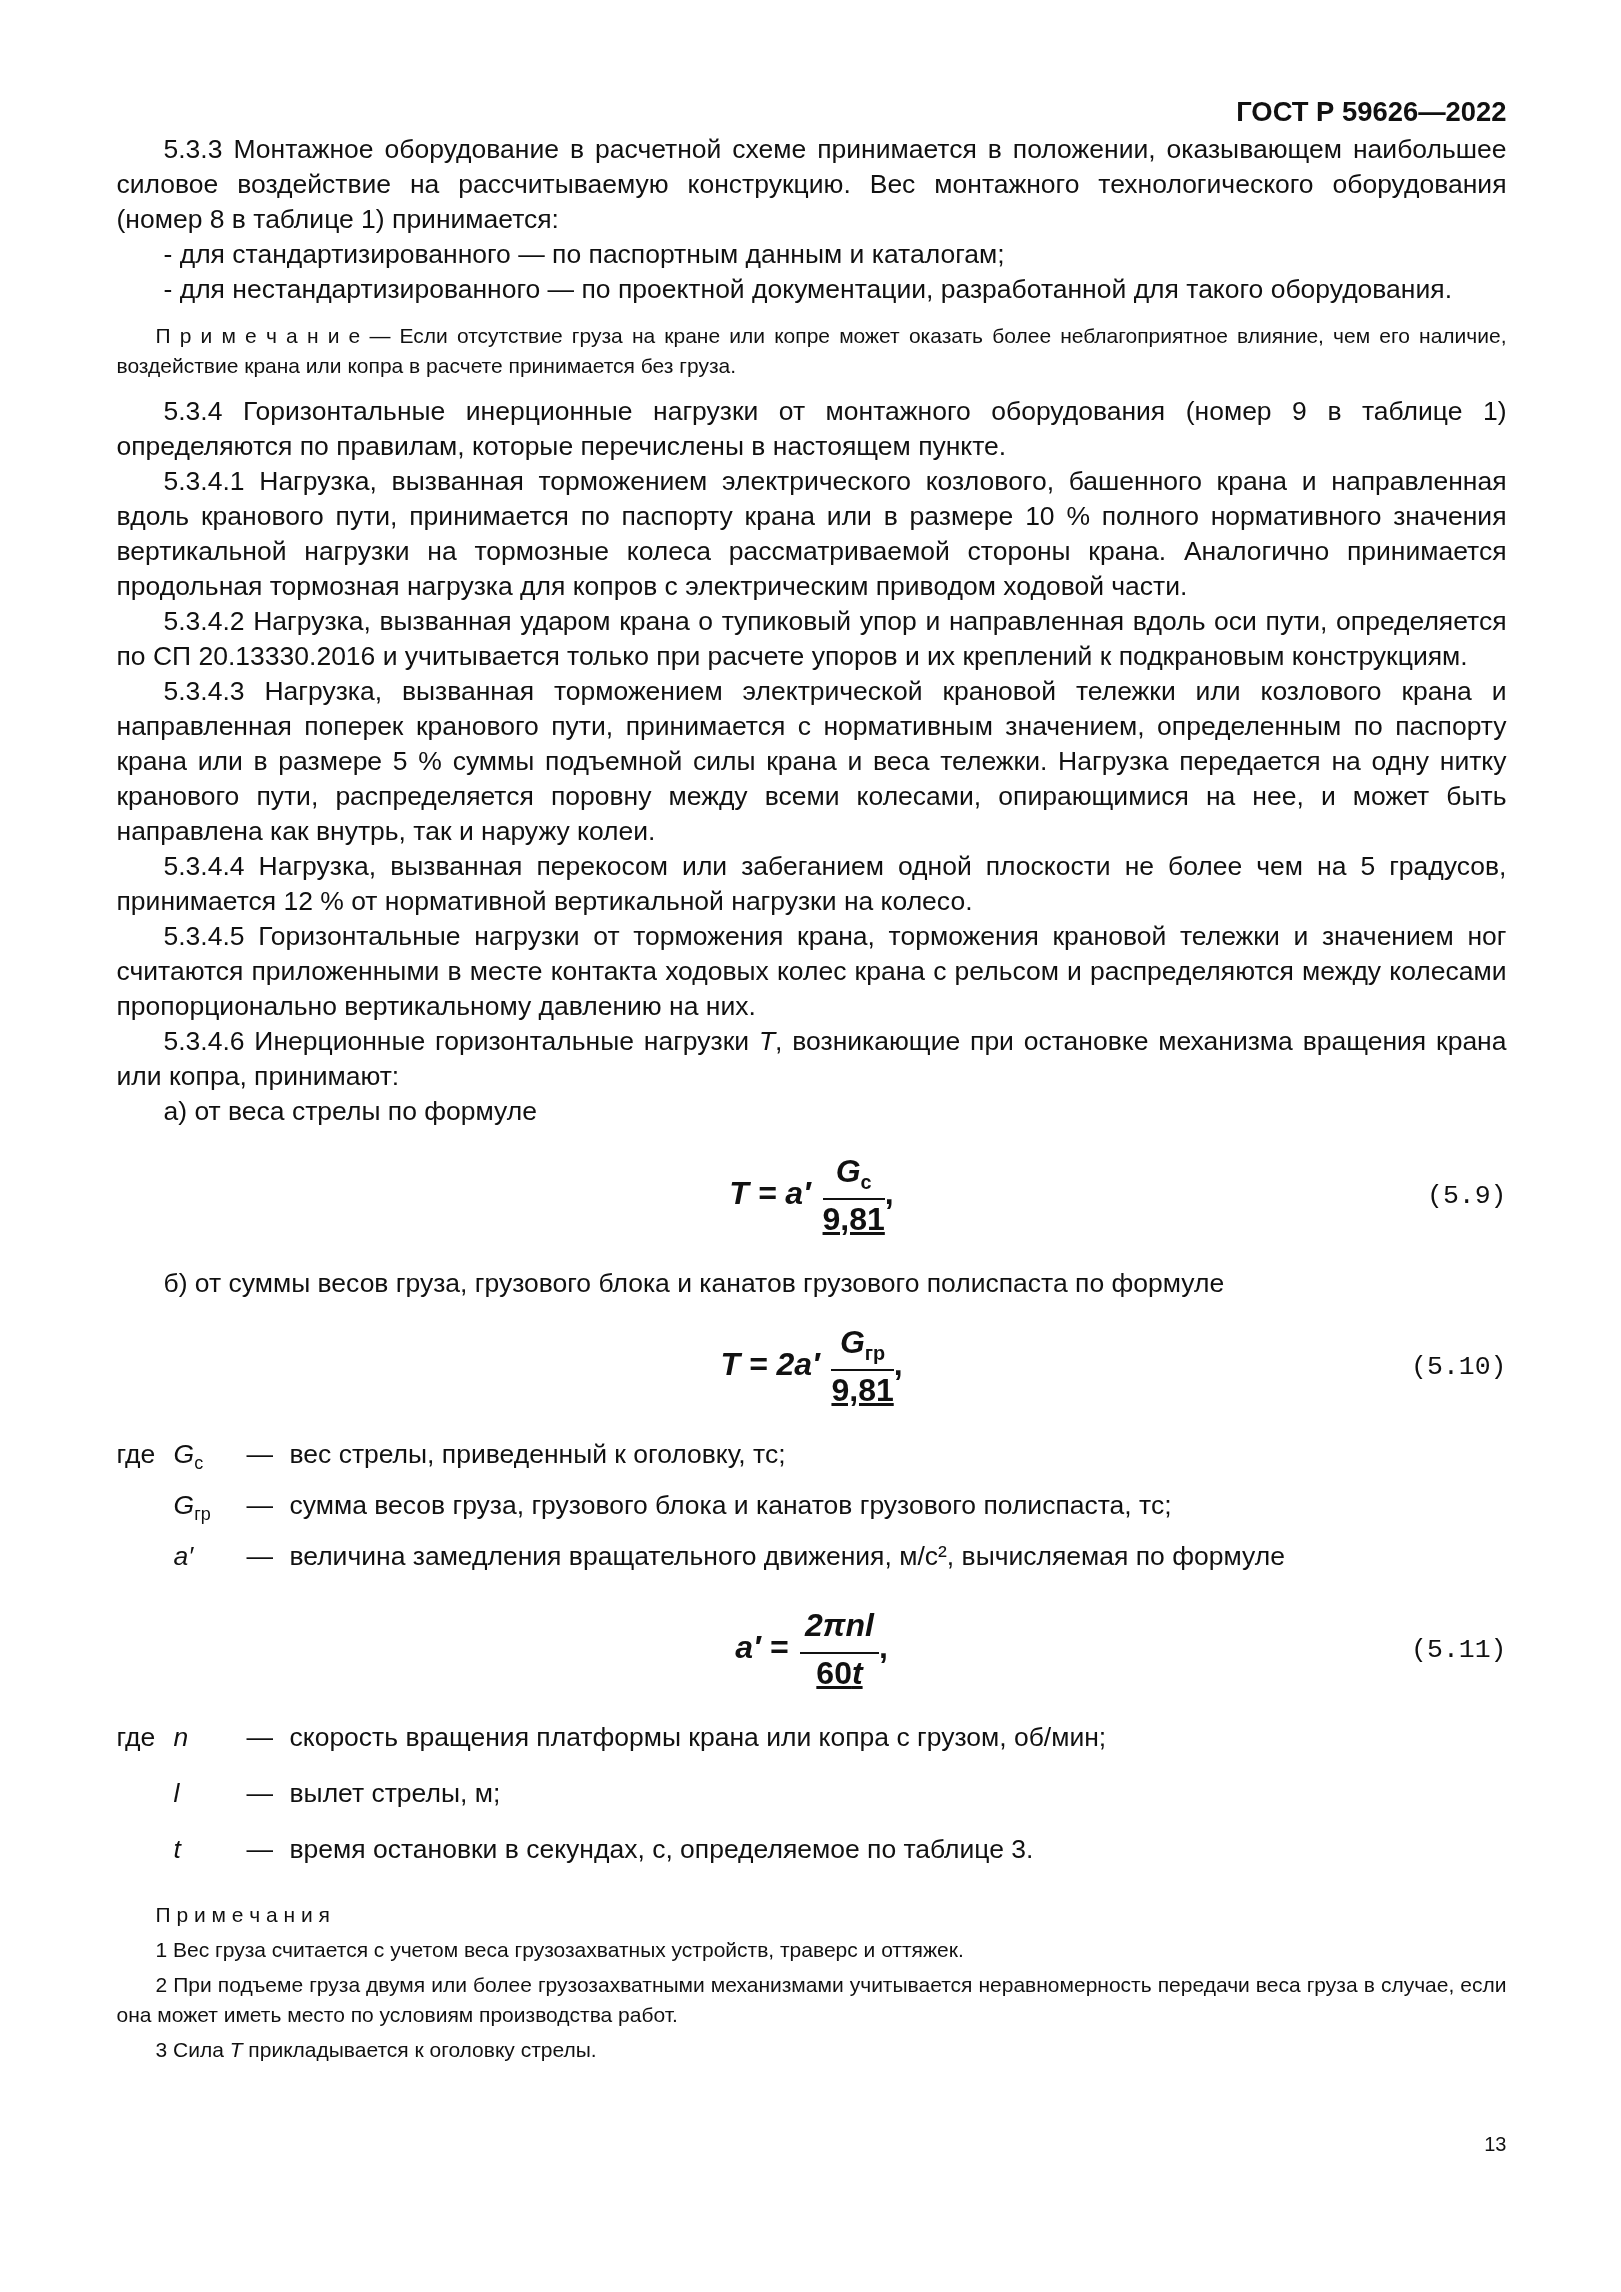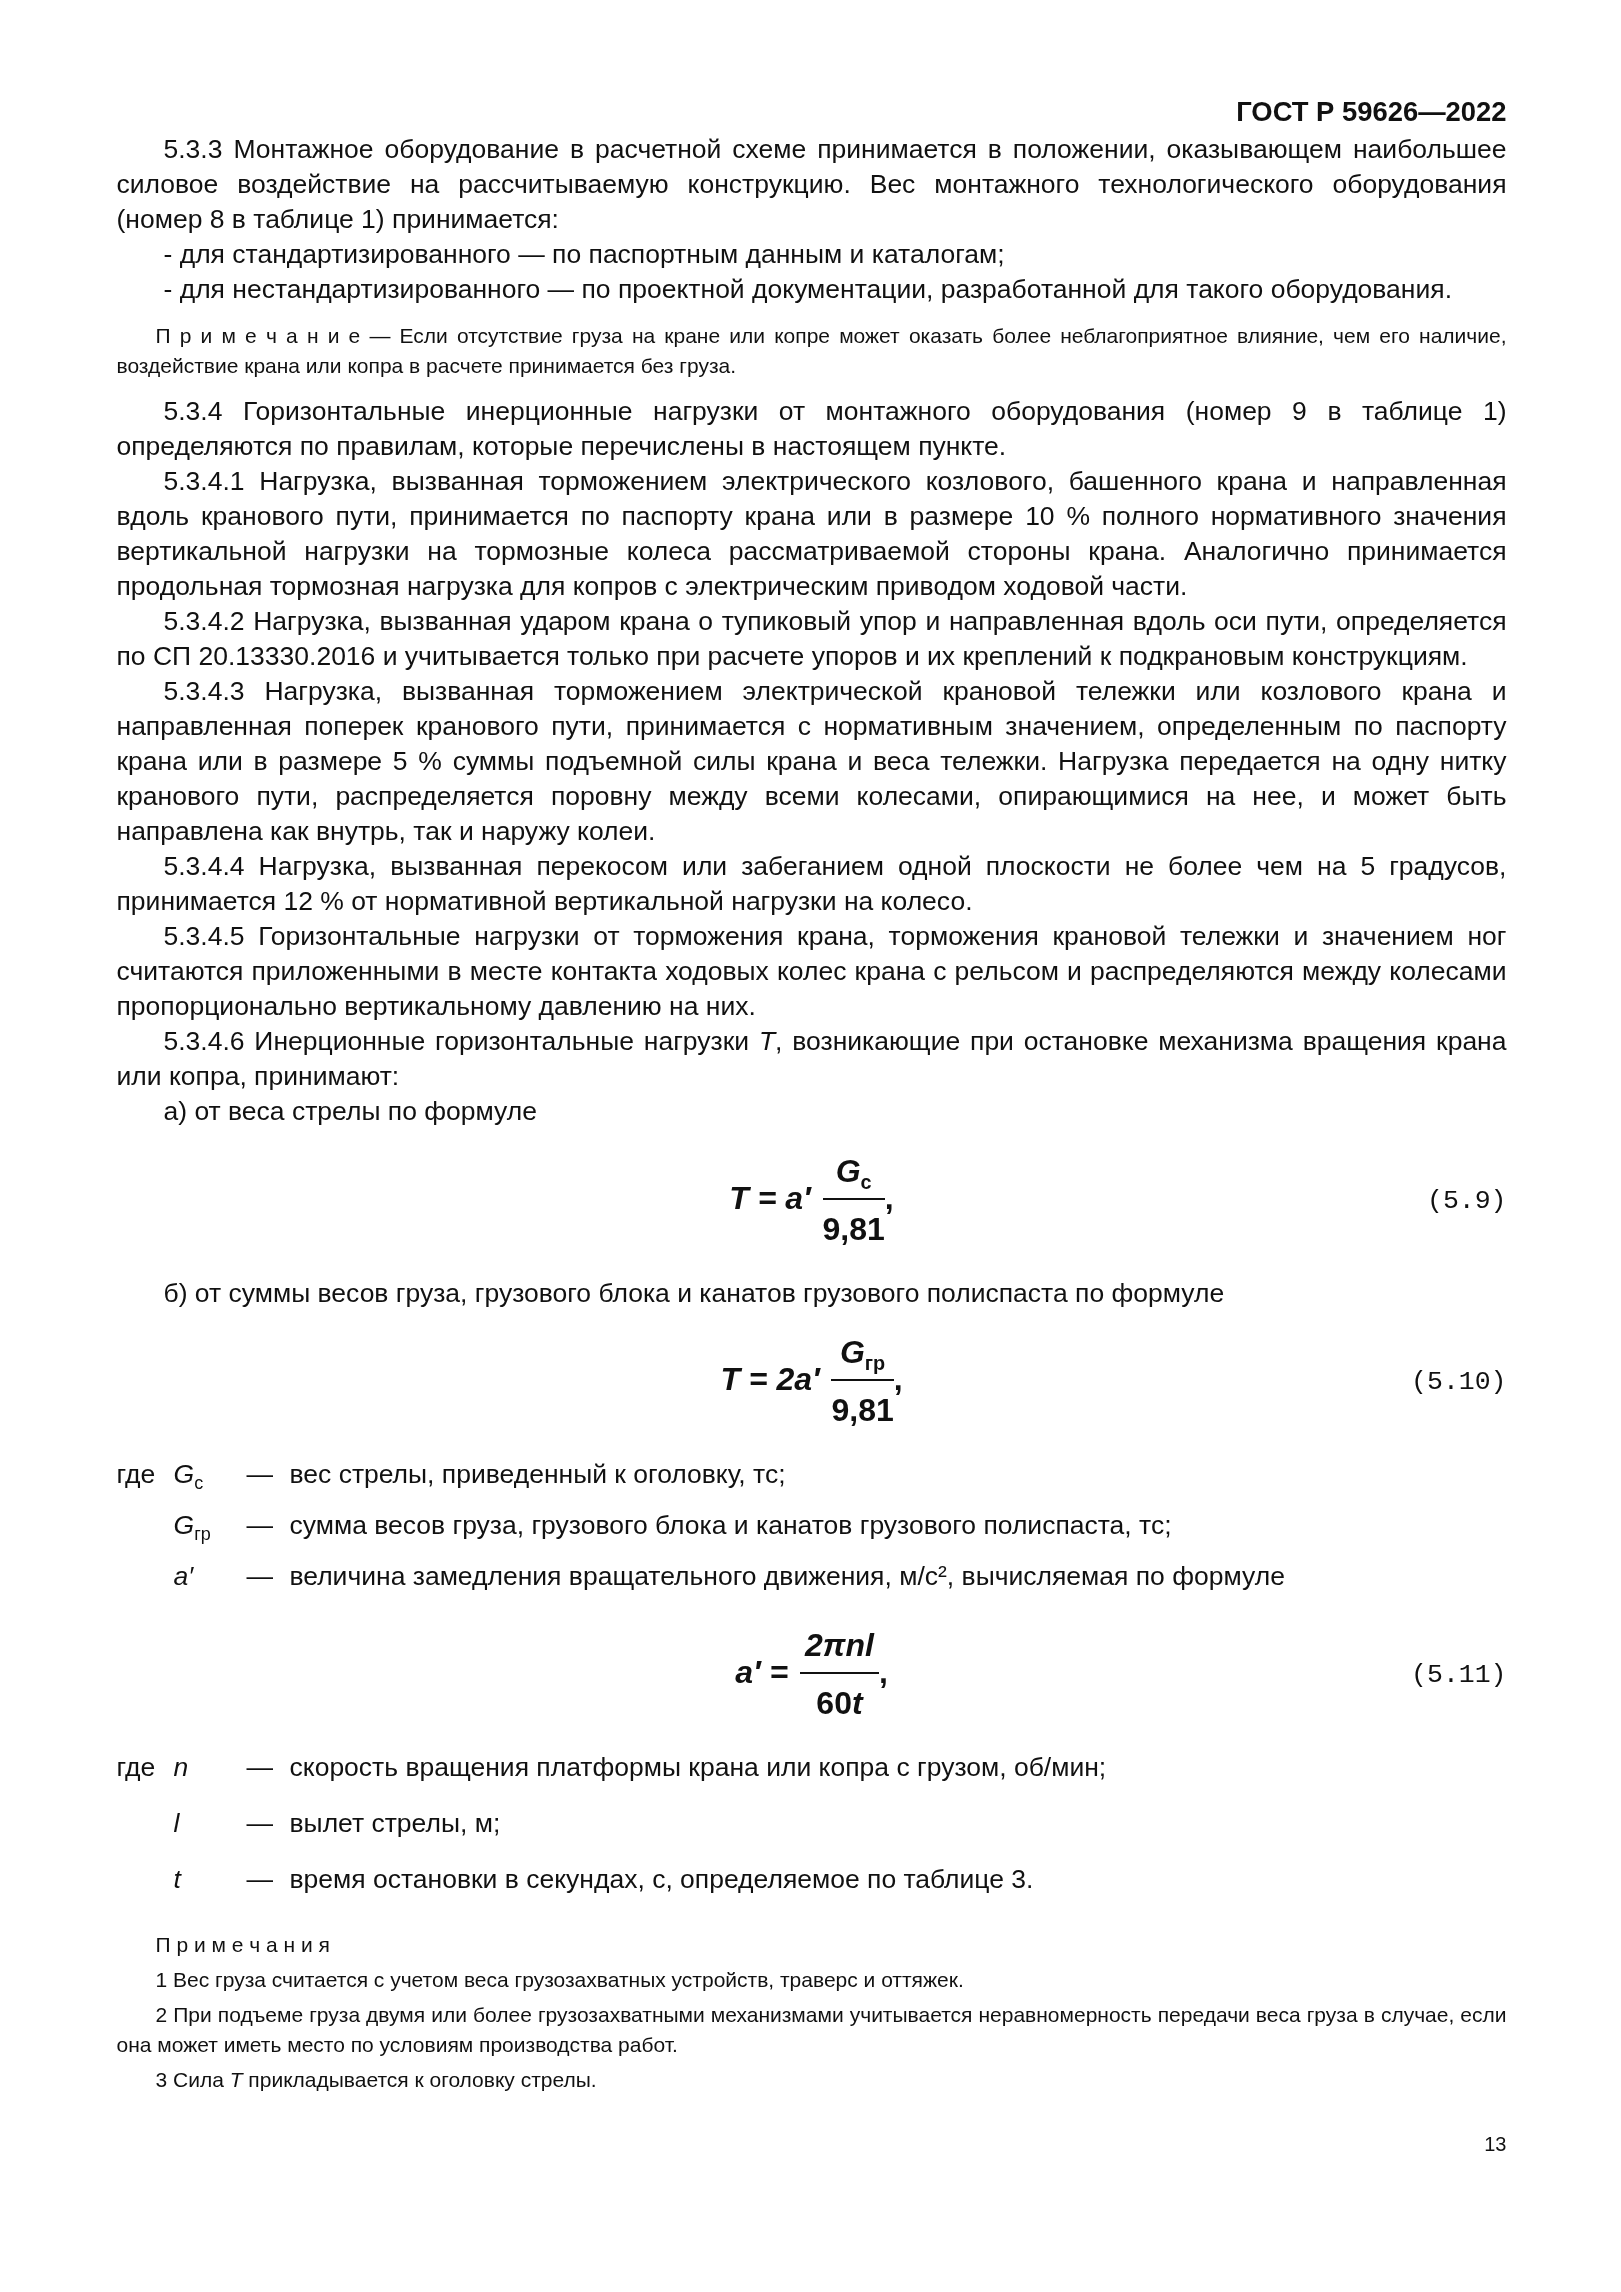--- a/index.html
+++ b/index.html
@@ -51,21 +51,21 @@
   .formula {
     display: inline-block;
     font-size: 32px;
     font-weight: bold;
     line-height: 1.05;
     vertical-align: middle;
   }
   .f-lhs { font-style: italic; margin-right: 11.8px; }
   .frac { display: inline-block; vertical-align: middle; text-align: center; }
   .frac .num { display: block; border-bottom: 2.9px solid #111; padding: 0 4.9px 4.9px; }
-  .frac .den { display: block; padding-top: 13px; }
+  .frac .den { display: block; padding-top: 3px; text-decoration: underline; }
   .frac i { font-style: italic; }
   .frac sub { font-size: 0.62em; font-style: normal; }
   .f-tail { font-weight: bold; }
   .eq-number {
     position: absolute;
     right: 0; top: 50%;
     transform: translateY(-50%);
     font-size: 26.5px;
     font-weight: normal;
     font-family: Liberation Mono, monospace;

